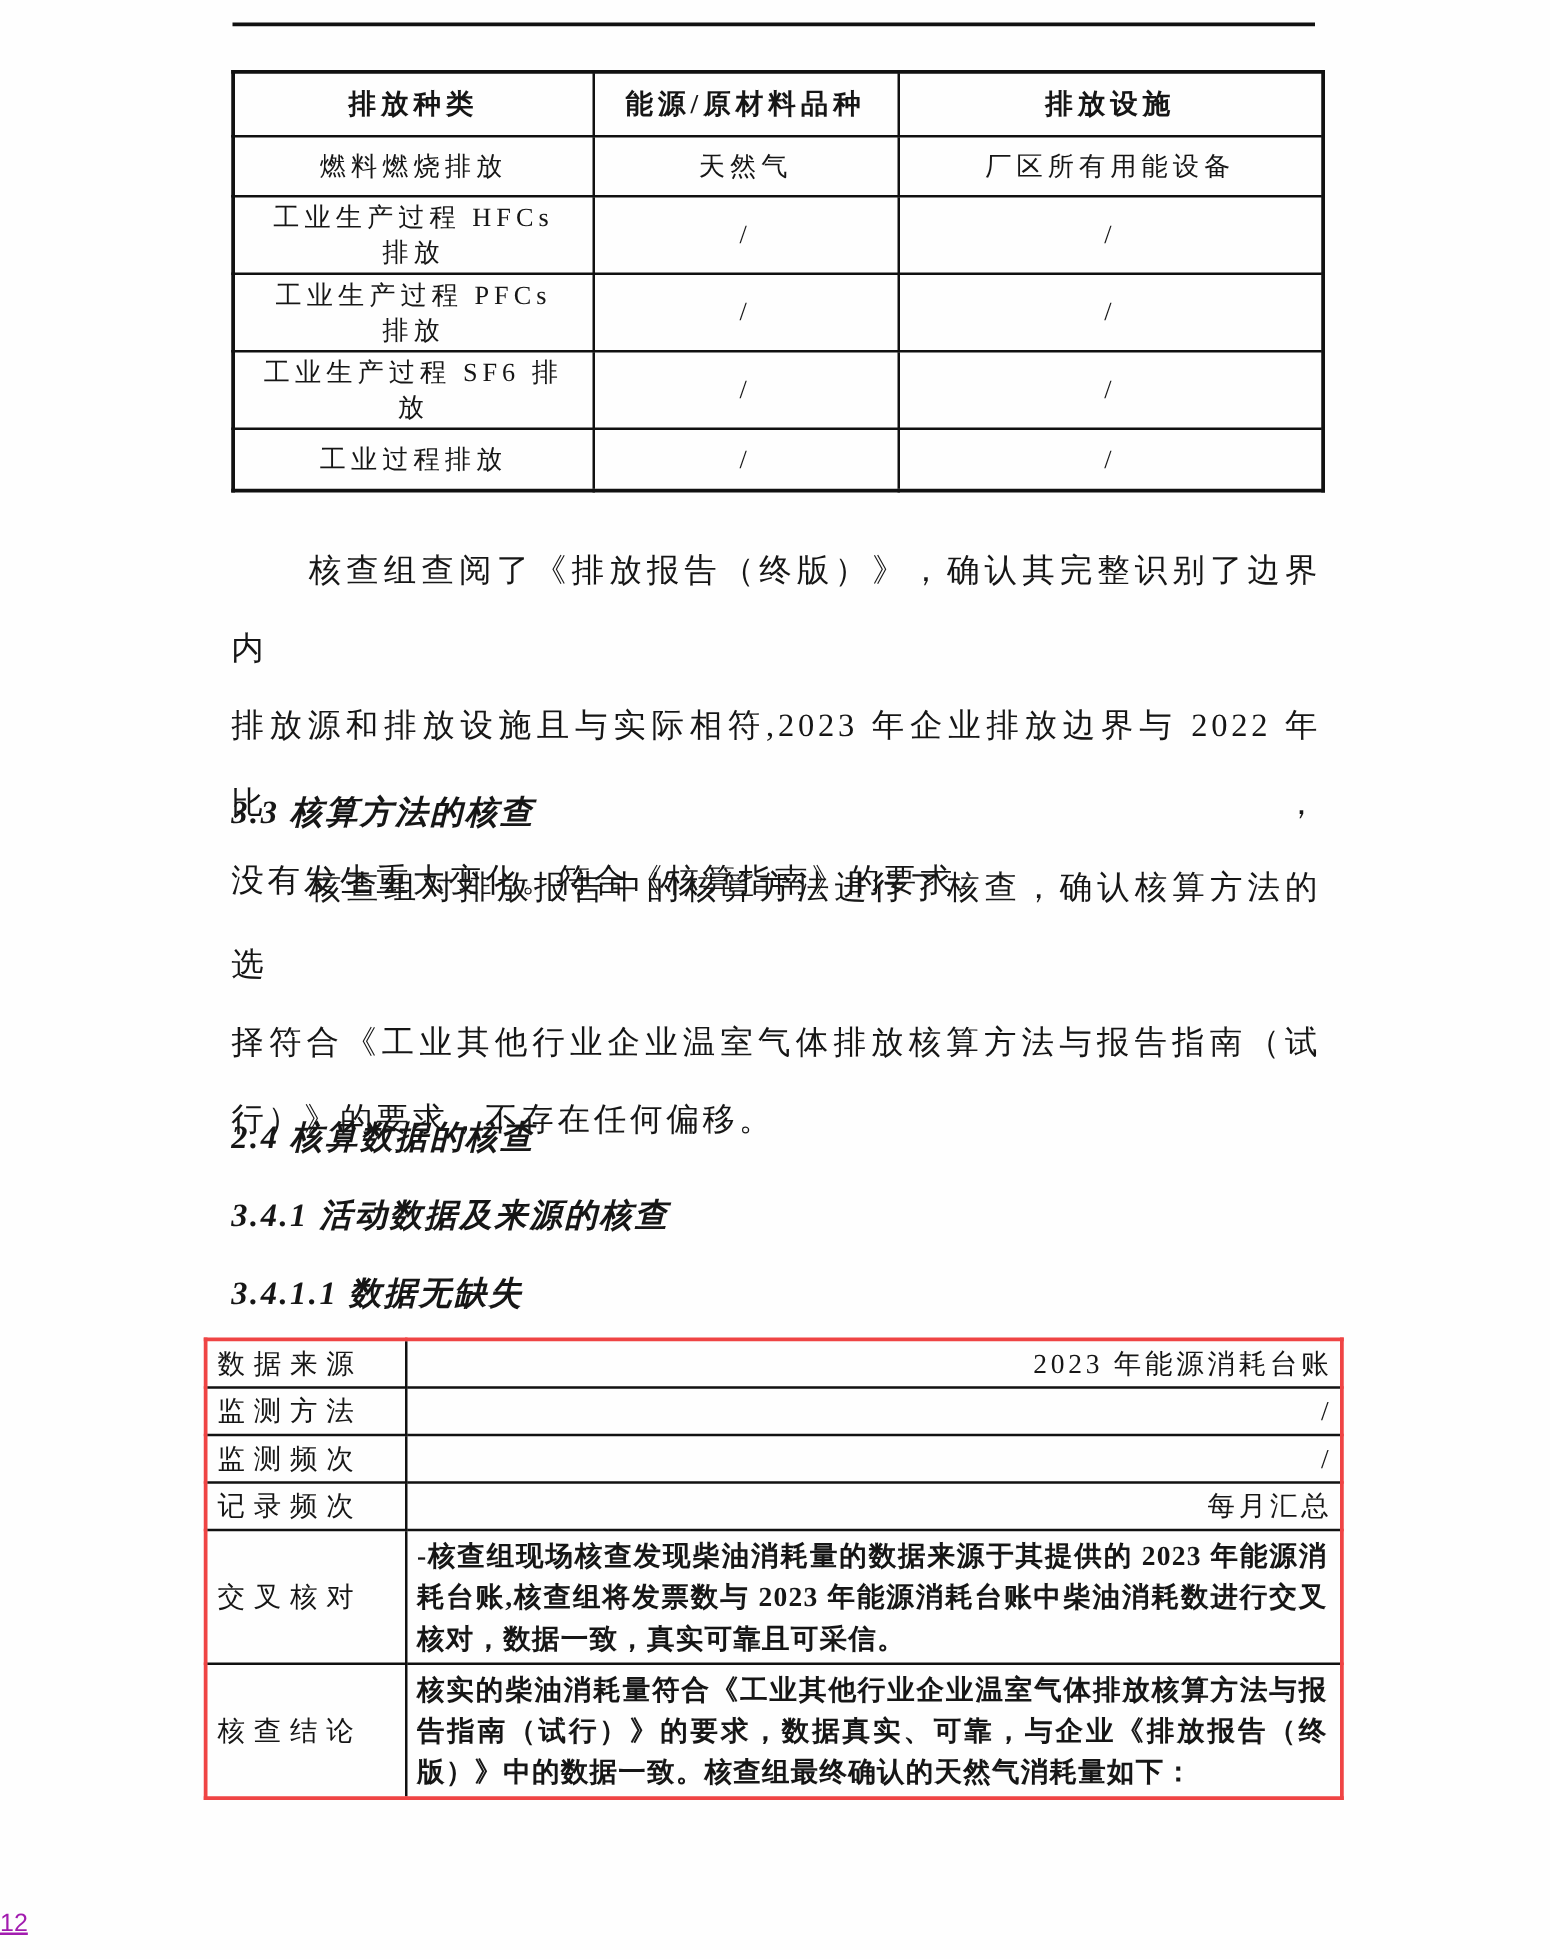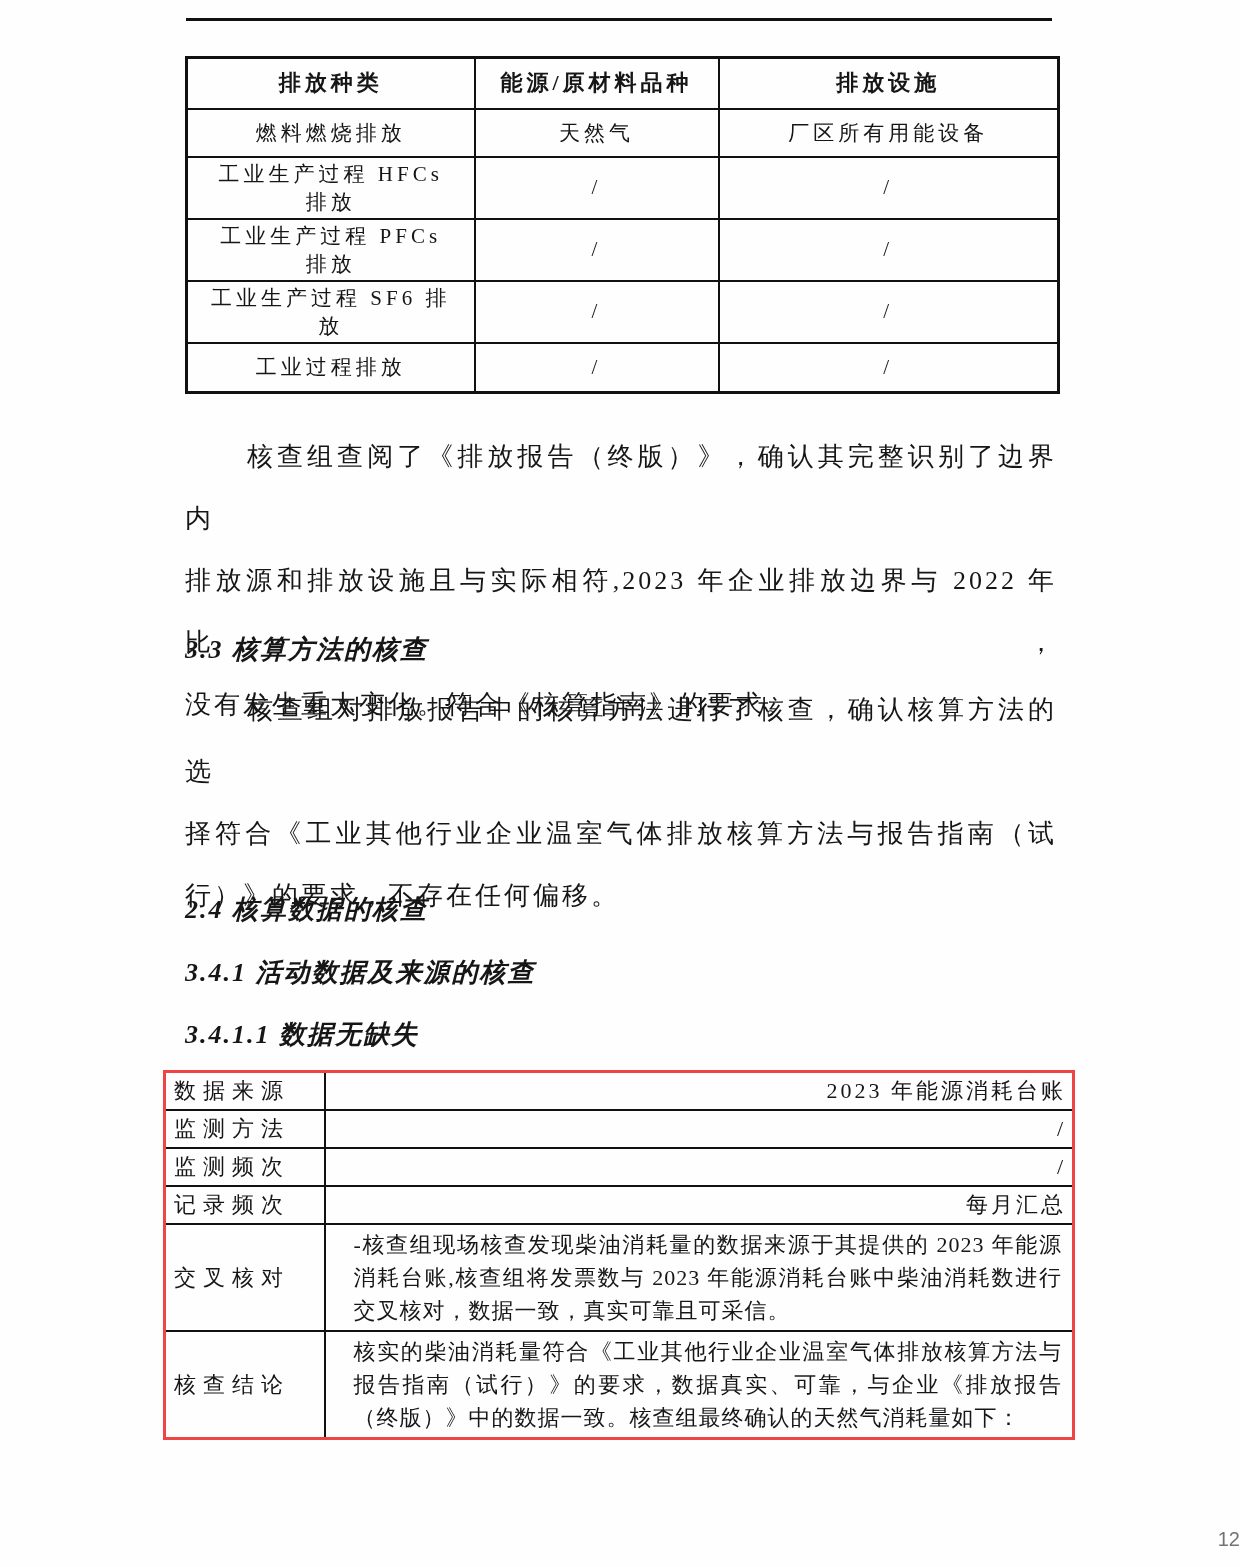--- a/index.html
+++ b/index.html
@@ -74,32 +74,34 @@
     letter-spacing: 7px;
     padding: 2px 2px 2px 8px;
     line-height: 32px;
   }
   .t2 .val-center { text-align: right; letter-spacing: 3px; padding: 2px 6px; }
   .t2 .val-text {
     text-align: justify;
     text-justify: inter-ideograph;
     letter-spacing: 1px;
     line-height: 33px;
-    padding: 3px 10px 3px 28px;
+    padding: 3px 10px 3px 8px;
+    font-weight: bold;
   }
   
   .pageno {
     position: absolute;
     top: 1528px;
     left: 0;
     width: 100%;
-    text-align: right;
+    text-align: left;
     font-size: 20px;
     font-family: "Liberation Sans", "DejaVu Sans", sans-serif;
-    color: #737373;
+    color: #a21caf;
+    text-decoration: underline;
   }
 </style>
 </head>
 <body>
 
 <div class="page">
 
   <div class="top-rule"></div>
 
   <table class="t1">

